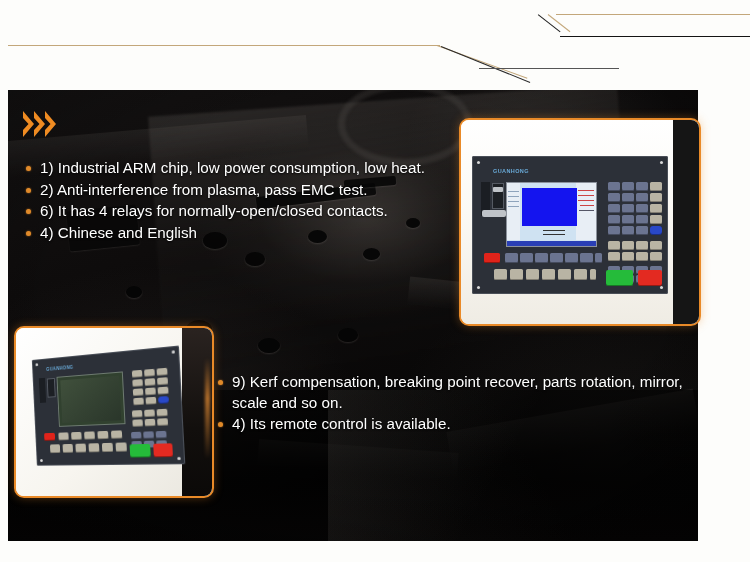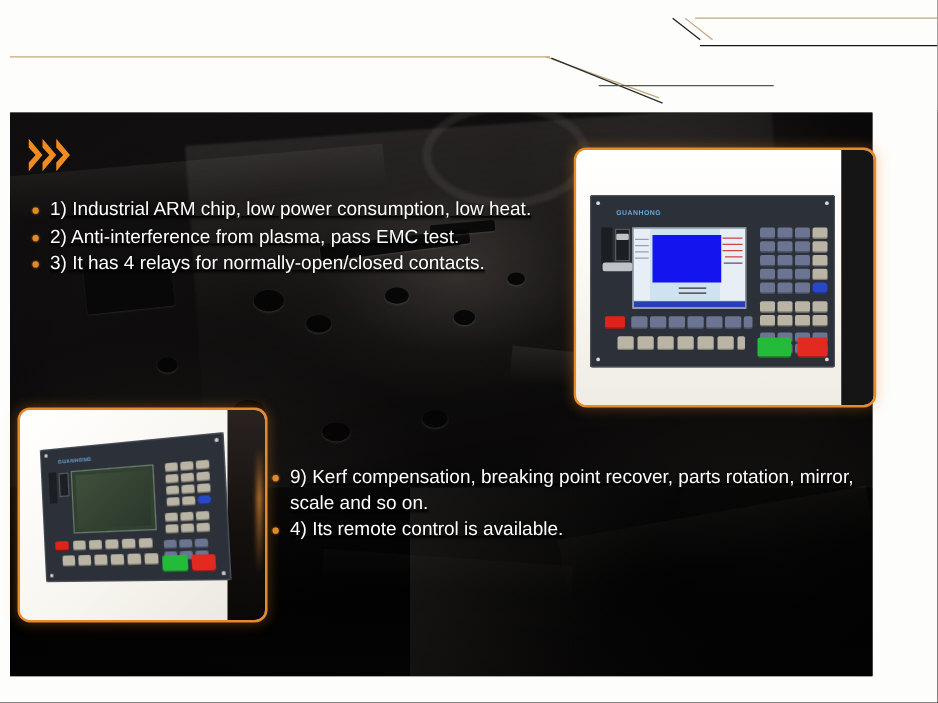--- a/index.html
+++ b/index.html
@@ -99,21 +99,21 @@
     position:absolute;inset:0;
     background:radial-gradient(ellipse 105% 105% at 50% 45%, rgba(0,0,0,0) 40%, rgba(0,0,0,0.62) 100%);
   }
 
   
   .chev-wrap{position:absolute;left:22px;top:110px;width:46px;height:30px;}
   .chev{position:absolute;top:0;width:14px;height:28px;}
   .chev svg{display:block;}
 
   
-  .list{position:absolute;text-decoration:underline;}
+  .list{position:absolute;}
   .list-top{left:26px;top:158px;width:400px;}
   .list-bot{left:218px;top:372px;width:470px;}
   .li{
     display:flex;align-items:flex-start;
     color:#ffffff;
     font-size:15.2px;line-height:20.5px;
     margin-bottom:1px;
     text-shadow:0 1px 2px rgba(0,0,0,0.95);
     font-family:"Liberation Sans", sans-serif;
   }
@@ -248,21 +248,25 @@
   <div class="li">
     <span class="dot"></span>
     <span class="li-text">1) Industrial ARM chip, low power consumption, low heat.</span>
   </div>
   <div class="li">
     <span class="dot"></span>
     <span class="li-text">2) Anti-interference from plasma, pass EMC test.</span>
   </div>
   <div class="li">
     <span class="dot"></span>
-    <span class="li-text">3) It has 4 relays for normally-open/closed contacts.</span>
+    <span class="li-text">6) It has 4 relays for normally-open/closed contacts.</span>
+  </div>
+  <div class="li">
+    <span class="dot"></span>
+    <span class="li-text">4) Chinese and English</span>
   </div>
 </div>
 
 <div class="list list-bot">
   <div class="li">
     <span class="dot"></span>
     <span class="li-text">9) Kerf compensation, breaking point recover, parts rotation, mirror, scale and so on.</span>
   </div>
   <div class="li">
     <span class="dot"></span>

